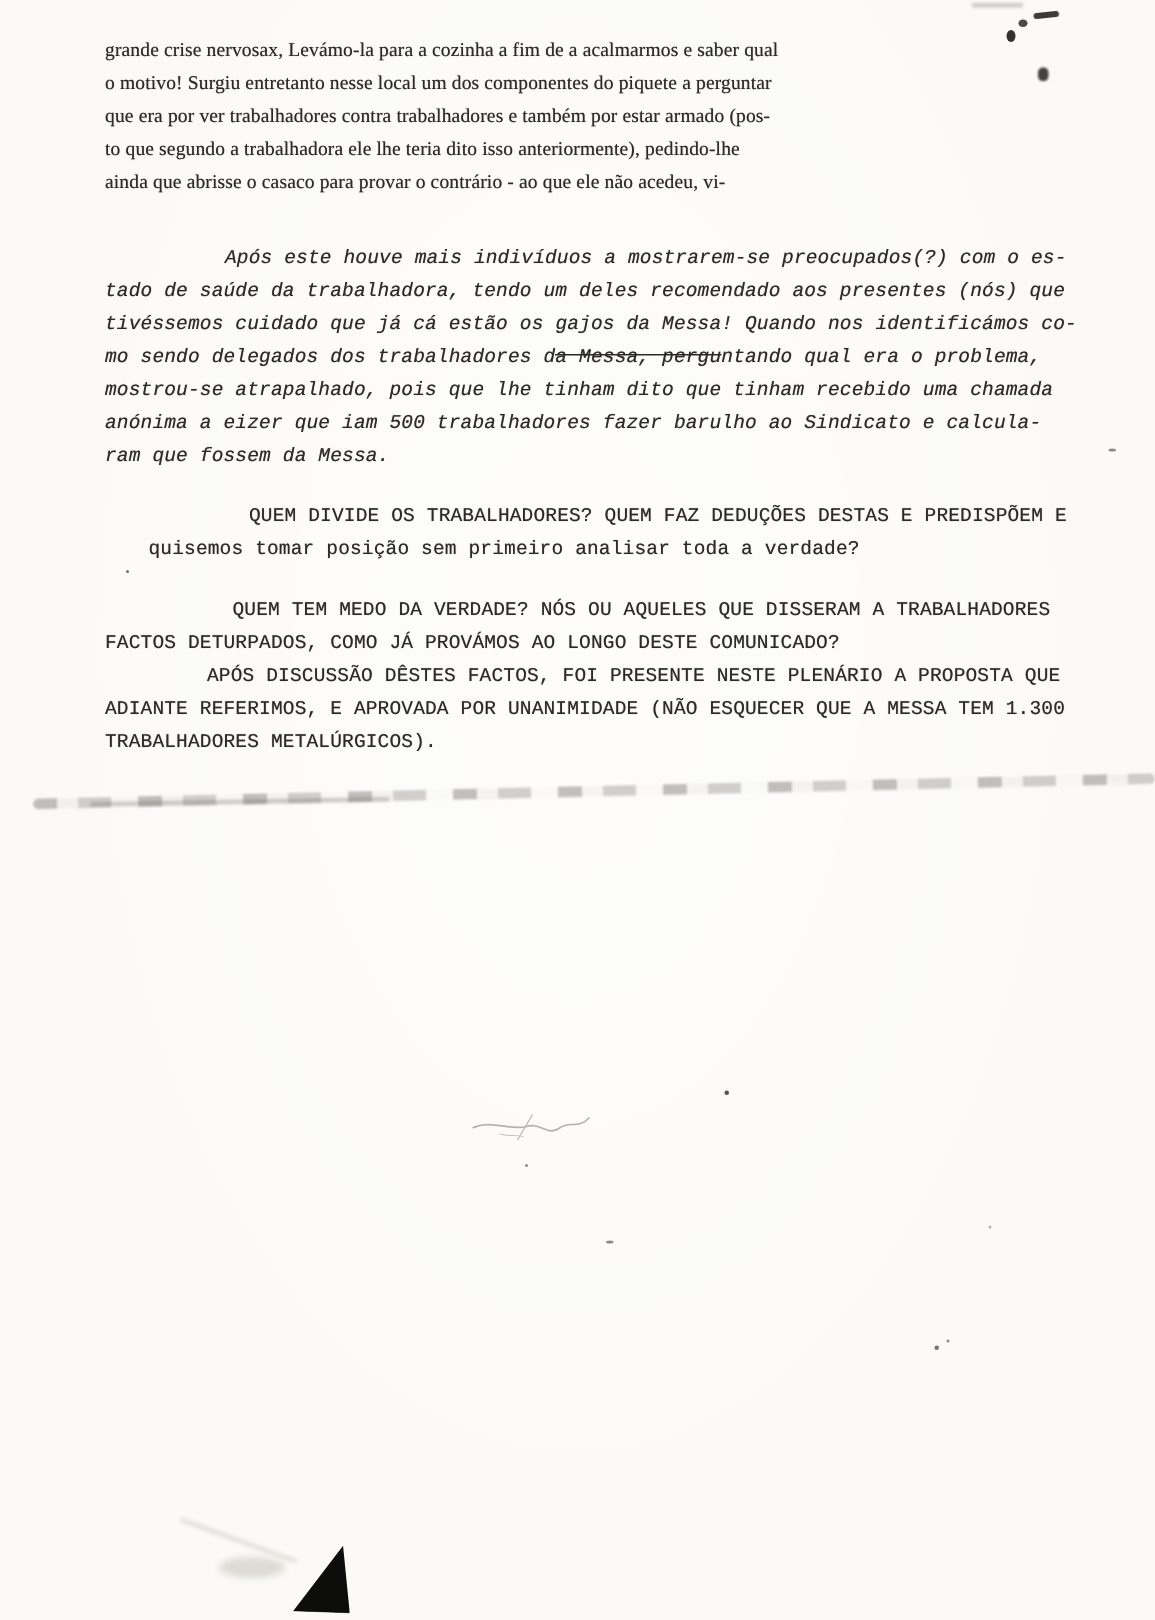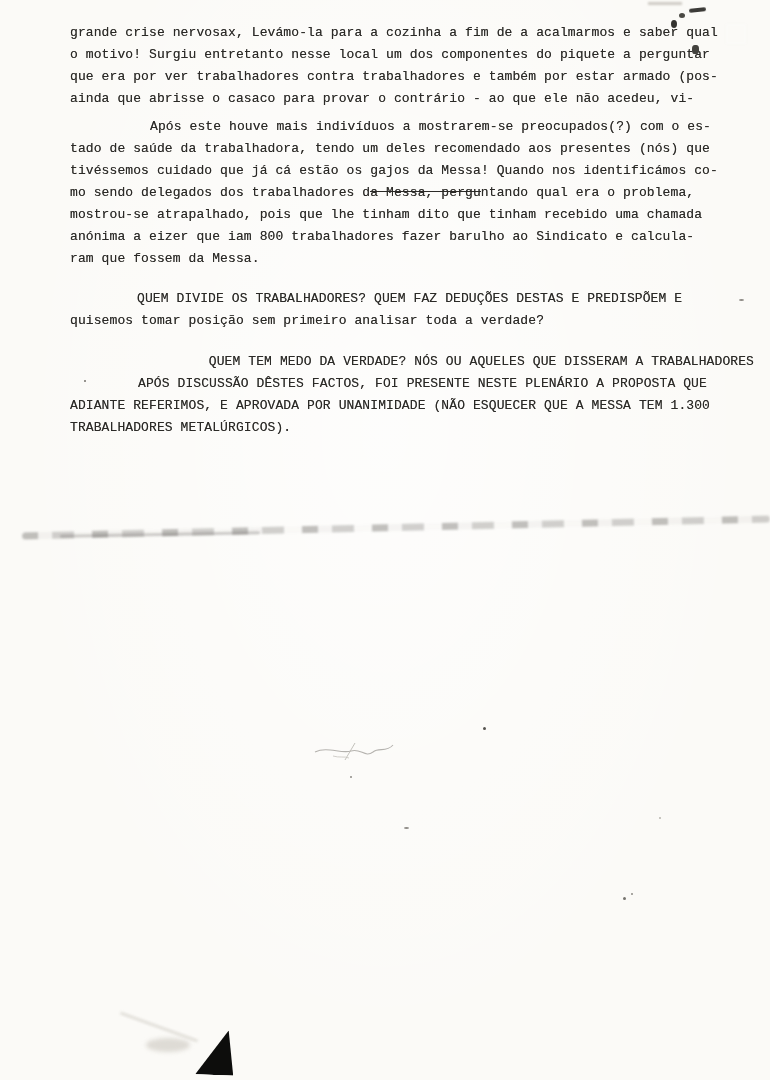--- a/index.html
+++ b/index.html
@@ -66,41 +66,43 @@
     transform:rotate(2deg);
     filter:blur(.3px);
   }
 </style>
 </head>
 <body>
 
 <div class="page">
 
   <div class="doc">
-      <div class="para" style="margin-top: 0px;">
+      <div class="para" style="margin-top: 0px; font-family: Liberation Serif, serif;">
         <div class="line">grande crise nervosax, Levámo-la para a cozinha a fim de a acalmarmos e saber qual</div>
         <div class="line">o motivo! Surgiu entretanto nesse local um dos componentes do piquete a perguntar</div>
         <div class="line">que era por ver trabalhadores contra trabalhadores e também por estar armado (pos-</div>
+        <div class="line">to que segundo a trabalhadora ele lhe teria dito isso anteriormente), pedindo-lhe</div>
         <div class="line">ainda que abrisse o casaco para provar o contrário - ao que ele não acedeu, vi-</div>
       </div>
-      <div class="para" style="margin-top: 6px;">
+      <div class="para" style="margin-top: 29px; font-style: italic;">
         <div class="line" style="padding-left: 80px;">Após este houve mais indivíduos a mostrarem-se preocupados(?) com o es-</div>
         <div class="line">tado de saúde da trabalhadora, tendo um deles recomendado aos presentes (nós) que</div>
         <div class="line">tivéssemos cuidado que já cá estão os <span class="underline">gajos da Messa</span>! Quando nos identificámos co-</div>
         <div class="line">mo sendo delegados dos trabalhadores da Messa, perguntando qual era o problema,</div>
         <div class="line">mostrou-se atrapalhado, pois que lhe tinham dito que tinham recebido uma chamada</div>
-        <div class="line">anónima a eizer que iam 800 trabalhadores fazer barulho ao Sindicato e calcula-</div>
+        <div class="line">anónima a eizer que iam 500 trabalhadores fazer barulho ao Sindicato e calcula-</div>
         <div class="line">ram que fossem da Messa.</div>
       </div>
-      <div class="para" style="margin-top: 18px;">
+      <div class="para" style="margin-top: 18px; margin-left: 29px;">
         <div class="line" style="padding-left: 67px;">QUEM DIVIDE OS TRABALHADORES? QUEM FAZ DEDUÇÕES DESTAS E PREDISPÕEM E</div>
         <div class="line">quisemos tomar posição sem primeiro analisar toda a verdade?</div>
       </div>
-      <div class="para" style="margin-top: 19px; text-align: right;">
+      <div class="para" style="margin-top: 19px;">
         <div class="line" style="padding-left: 85px;">QUEM TEM MEDO DA VERDADE? NÓS OU AQUELES QUE DISSERAM A TRABALHADORES</div>
+        <div class="line">FACTOS DETURPADOS, COMO JÁ PROVÁMOS AO LONGO DESTE COMUNICADO?</div>
       </div>
       <div class="para" style="">
         <div class="line" style="padding-left: 68px;">APÓS DISCUSSÃO DÊSTES FACTOS, FOI PRESENTE NESTE PLENÁRIO A PROPOSTA QUE</div>
         <div class="line">ADIANTE REFERIMOS, E APROVADA POR UNANIMIDADE (NÃO ESQUECER QUE A MESSA TEM 1.300</div>
         <div class="line">TRABALHADORES METALÚRGICOS).</div>
       </div>
     </div>
 
   <div class="artifact streak"></div>
   <div class="artifact streak2"></div>

